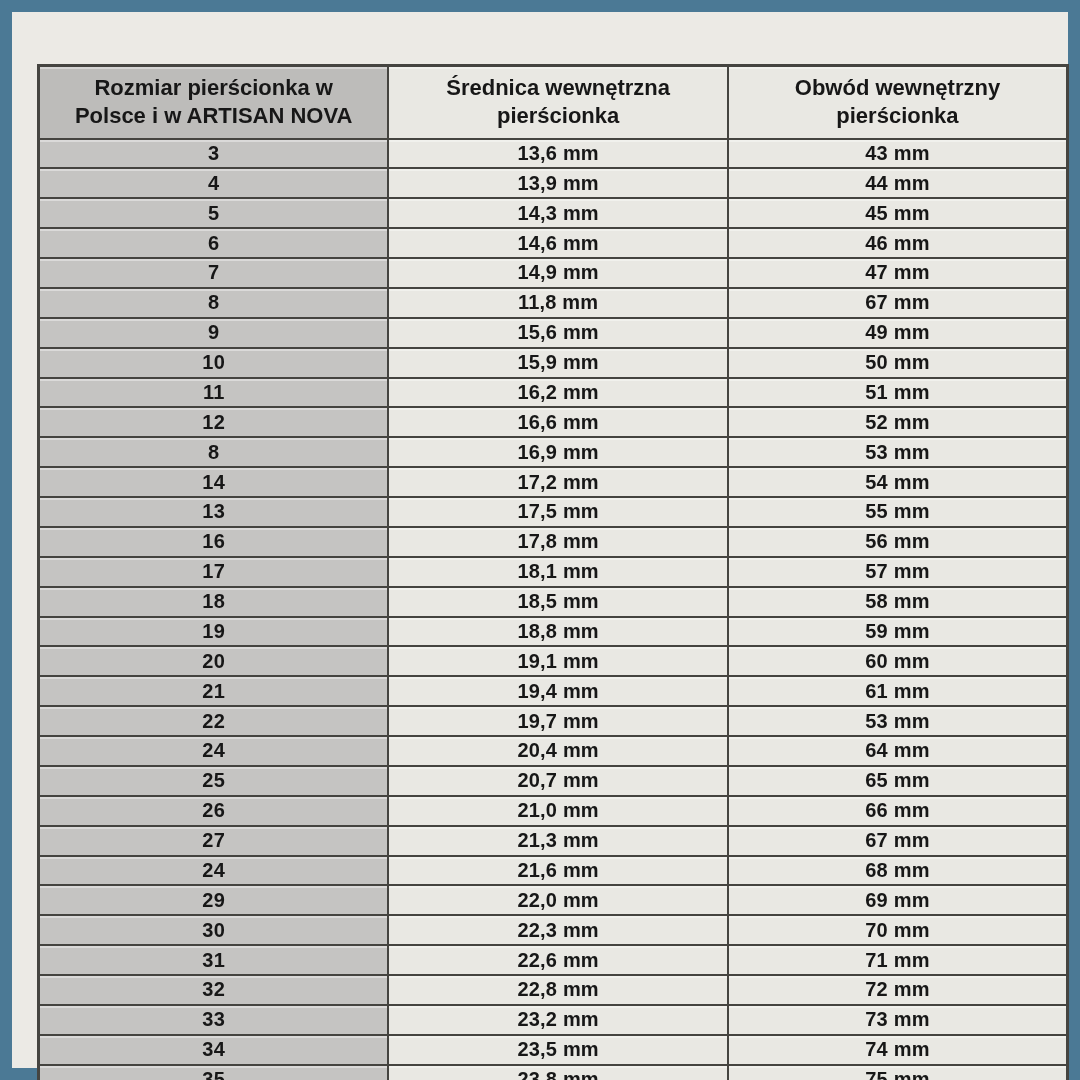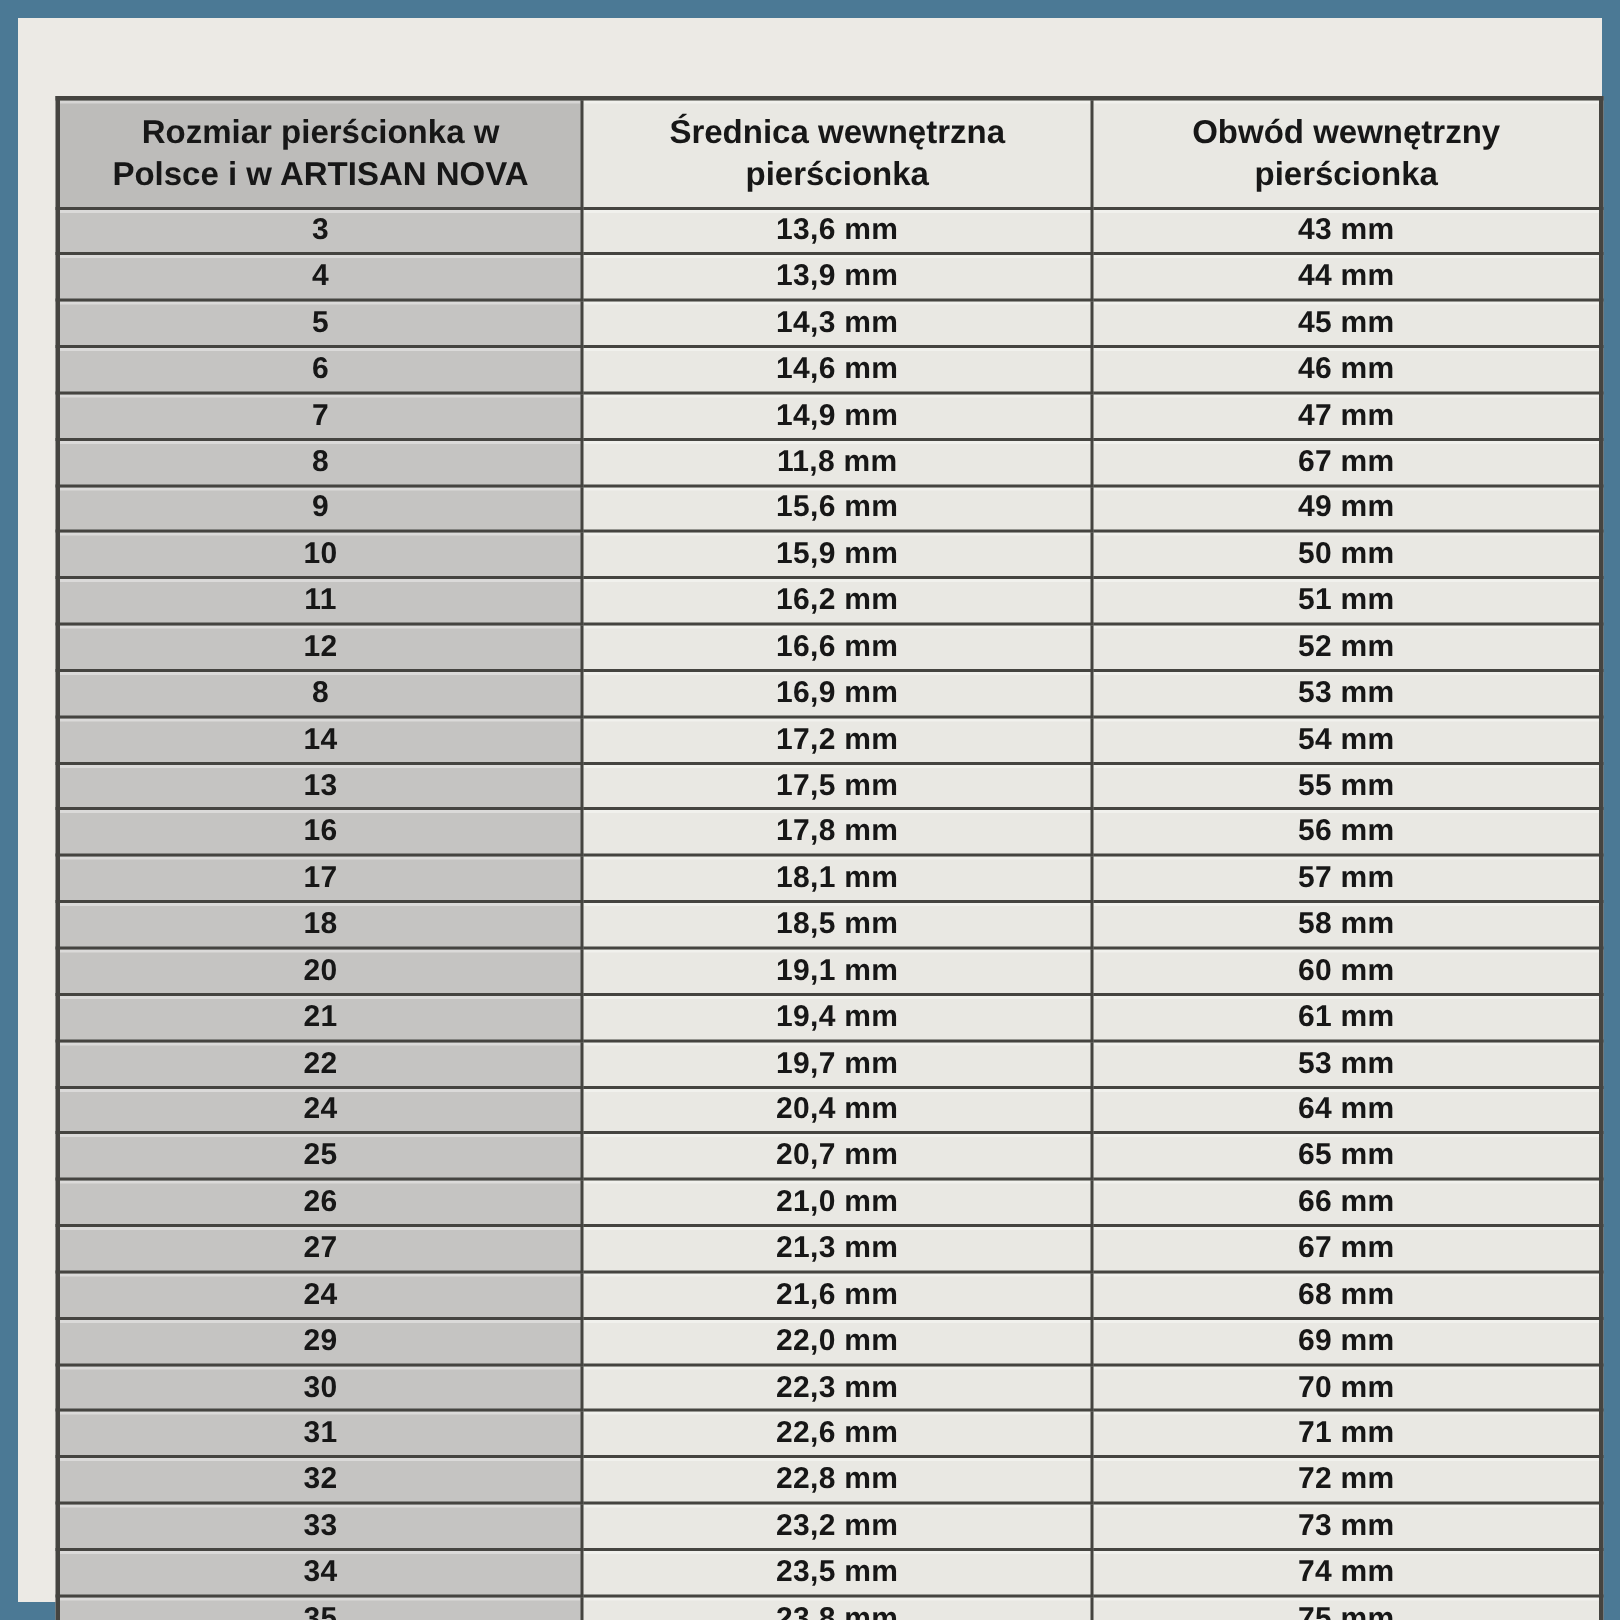--- a/index.html
+++ b/index.html
@@ -153,20 +153,25 @@
           <td class="col1">17</td>
           <td>18,1 mm</td>
           <td>57 mm</td>
         </tr>
         <tr>
           <td class="col1">18</td>
           <td>18,5 mm</td>
           <td>58 mm</td>
         </tr>
         <tr>
+          <td class="col1">19</td>
+          <td>18,8 mm</td>
+          <td>59 mm</td>
+        </tr>
+        <tr>
           <td class="col1">20</td>
           <td>19,1 mm</td>
           <td>60 mm</td>
         </tr>
         <tr>
           <td class="col1">21</td>
           <td>19,4 mm</td>
           <td>61 mm</td>
         </tr>
         <tr>

